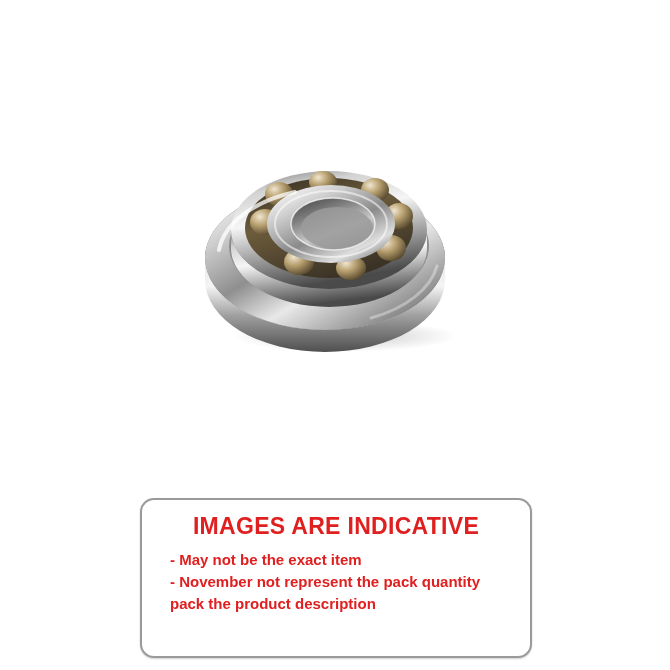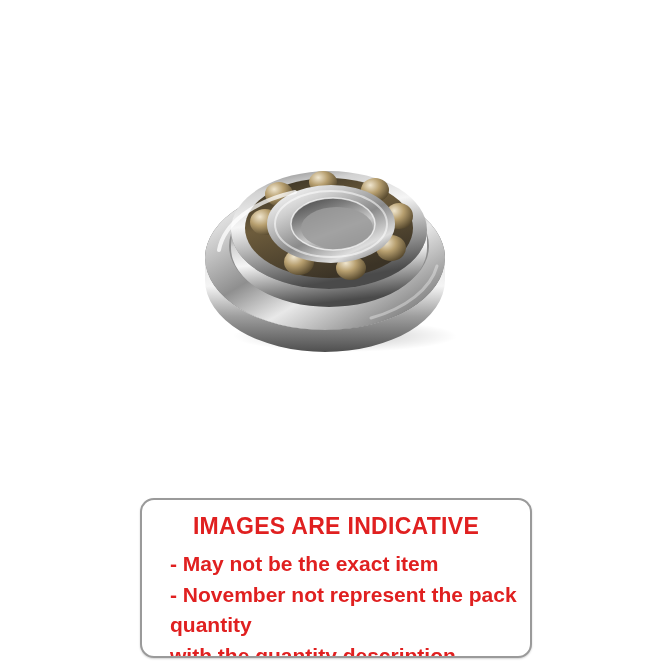--- a/index.html
+++ b/index.html
@@ -55,21 +55,21 @@
   .notice-title {
     color: #e02020;
     font-size: 23px;
     font-weight: bold;
     letter-spacing: 0.3px;
     margin: 2px 0 10px 0;
     line-height: 1.1;
   }
   .notice-line {
     color: #e02020;
-    font-size: 21px;
+    font-size: 15px;
     font-weight: bold;
     line-height: 1.45;
     text-align: left;
     padding-left: 18px;
   }
   .notice-line.wrapline {
     padding-left: 18px;
   }
 </style>
 </head>
@@ -167,14 +167,14 @@
       <path d="M262,136 A118,70 0 0 1 196,188" fill="none" stroke="#ffffff" stroke-opacity="0.35" stroke-width="3" stroke-linecap="round"></path>
     </svg>
   </div>
 
 </div>
 
 <div id="indicative-notice">
   <div class="notice-title">IMAGES ARE INDICATIVE</div>
   <div class="notice-line">- May not be the exact item</div>
   <div class="notice-line">- November not represent the pack quantity</div>
-  <div class="notice-line wrapline">with the quantity description</div>
+  <div class="notice-line wrapline">pack the product description</div>
 </div>
 
 </body></html>

